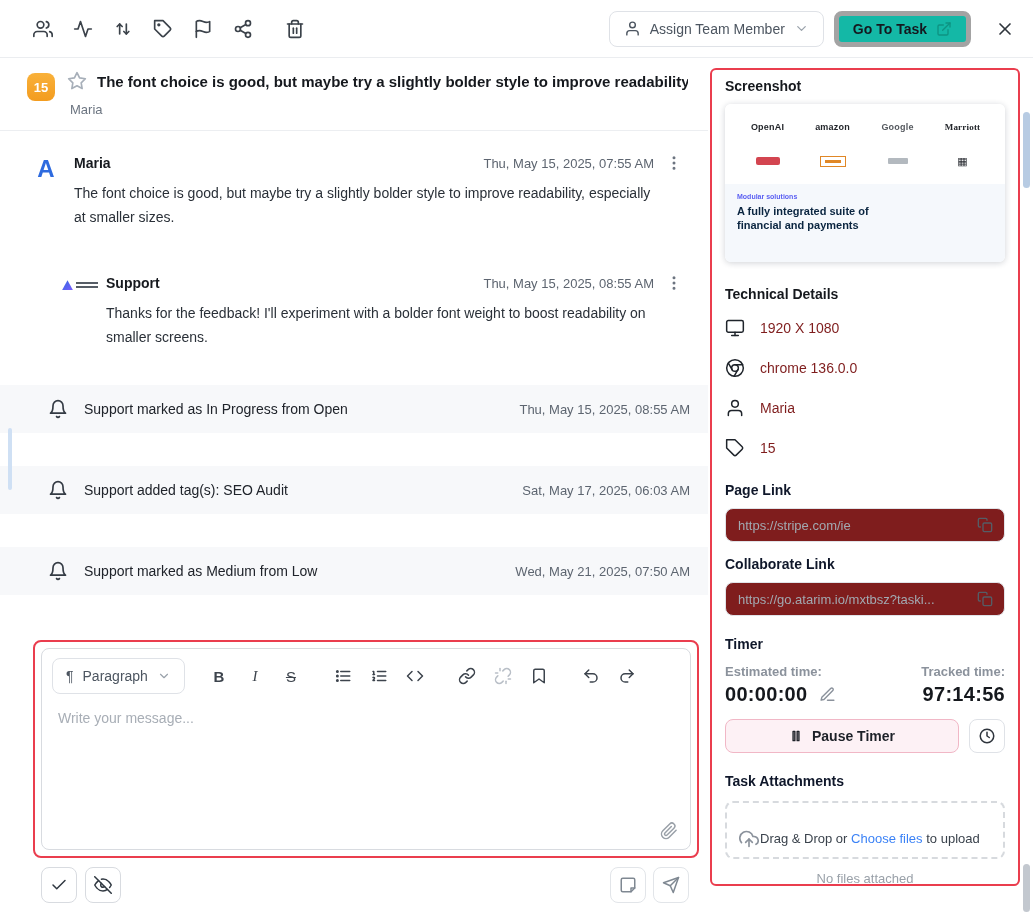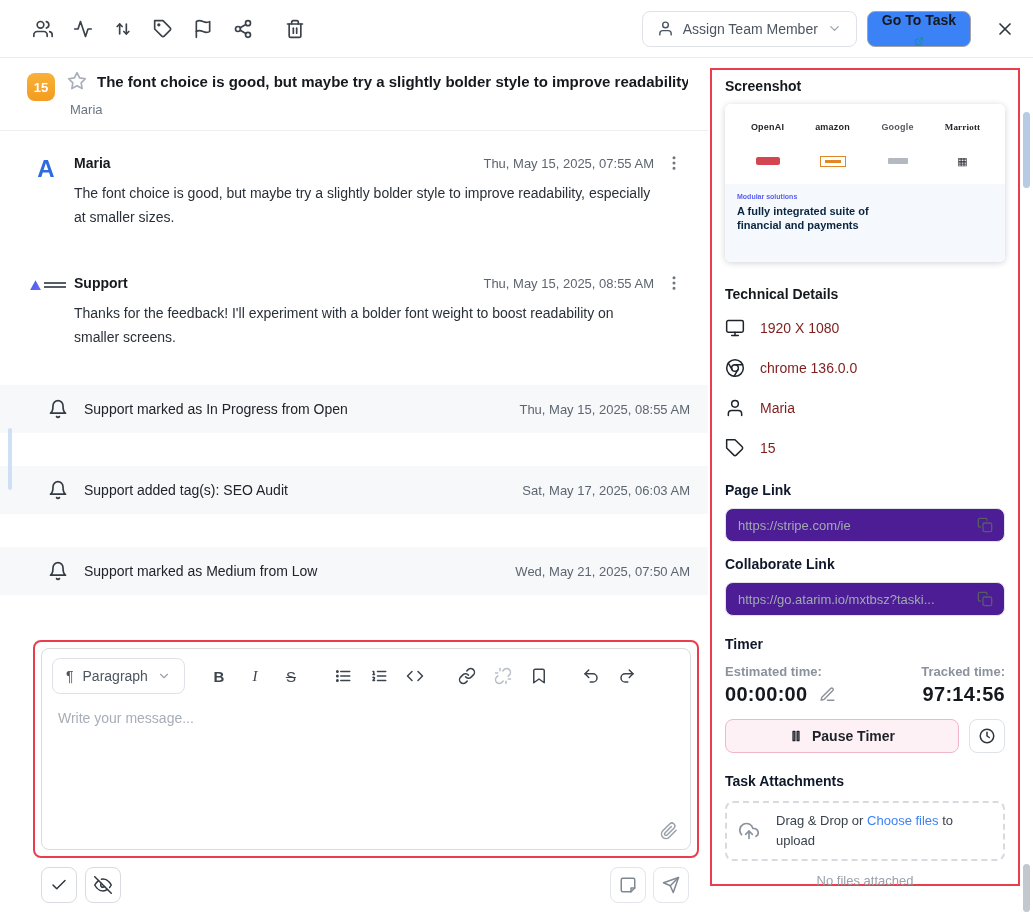--- a/index.html
+++ b/index.html
@@ -15,40 +15,40 @@
   .tool-btn { width:32px; height:32px; display:flex; align-items:center; justify-content:center;
               background:none; border:none; color:#3b424a; cursor:pointer; }
   .tool-btn.trash { margin-left:12px; }
   .topbar-right { margin-left:auto; display:flex; align-items:center; gap:10px; }
   .assign-btn { height:36px; display:flex; align-items:center; gap:9px; padding:0 14px;
                 border:1px solid #dfe2e7; border-radius:8px; background:#fff; color:#4c5560;
                 font-size:14px; font-family:inherit; cursor:pointer; }
   .assign-btn .chev { color:#9aa2ab; }
   .assign-btn .ic { width:17px; height:17px; }
   .gototask-btn { height:36px; display:flex; align-items:center; gap:9px; padding:0 14px;
-                  border:1px solid #a3a3a3; border-radius:8px; background:#3b82f6; color:#14181f;
-                  font-size:14px; font-weight:bold; font-family:inherit; cursor:pointer;flex-direction:column; }
+                  border:5px solid #a3a3a3; border-radius:8px; background:#14b8a6; color:#14181f;
+                  font-size:14px; font-weight:bold; font-family:inherit; cursor:pointer; }
   .gototask-btn .ic { width:16px; height:16px; color:#0e9382; }
   .close-btn { width:32px; height:32px; margin-left:8px; display:flex; align-items:center; justify-content:center;
                background:none; border:none; color:#2f353d; cursor:pointer; }
 
   
   .left-col { position:absolute; top:58px; left:0; width:708px; height:854px; background:#fff; }
   .task-header { display:flex; align-items:flex-start; gap:12px; padding:13px 20px 13px 27px; border-bottom:1px solid #eceef1; }
   .task-badge { flex:0 0 28px; width:28px; height:28px; border-radius:8px; background:linear-gradient(180deg,#f9b13a,#f39c1f);
                 color:#fff; font-size:13px; font-weight:bold; display:flex; align-items:center; justify-content:center; margin-top:2px; }
   .task-head-main { flex:1; min-width:0; }
   .task-title-row { display:flex; align-items:center; gap:10px; }
   .star { color:#a7afb9; flex:0 0 auto; }
   .task-title { font-size:15px; font-weight:bold; color:#16191e; white-space:nowrap; overflow:hidden; flex:1; min-width:0; }
   .task-author { margin:11px 0 0 3px; font-size:13px; color:#6c7581; }
 
   .comments { padding-top:10px; }
   .comment { display:flex; gap:12px; padding:12px 24px 10px 30px; }
-  .comment + .comment { margin-top:22px; }
+  .comment + .comment { margin-top:22px;margin-left:32px; }
   .avatar-col { flex:0 0 32px; width:32px; }
   .avatar-a { width:32px; height:32px; display:flex; align-items:center; justify-content:center;
               color:#2e6bdf; font-size:24px; font-weight:bold; }
   .avatar-logo { width:40px; height:16px; margin-top:4px; display:flex; align-items:center; gap:3px; }
   .avatar-logo .mark { width:11px; height:10px; background:linear-gradient(135deg,#2e6bdf,#7b5cff);
                        clip-path:polygon(50% 0,100% 100%,0 100%); }
   .avatar-logo .bars i { display:block; width:22px; height:2px; background:#565d66; margin:2px 0; }
   .comment-body { flex:1; min-width:0; }
   .comment-head { display:flex; align-items:center; }
   .comment-author { font-size:14px; font-weight:bold; color:#16191e; }
@@ -92,21 +92,21 @@
   .bottom-actions { position:absolute; top:809px; left:0; width:708px; height:40px; }
   .ba-left { position:absolute; left:41px; top:0; display:flex; gap:8px; }
   .ba-right { position:absolute; right:19px; top:0; display:flex; gap:7px; }
   .sq-btn { width:36px; height:36px; border:1px solid #d8dbe0; border-radius:8px; background:#fff;
             display:flex; align-items:center; justify-content:center; color:#2f3740; cursor:pointer; }
   .sq-btn .ic { width:18px; height:18px; }
   .ba-right .sq-btn { color:#7f8892; border-color:#e2e5e9; }
 
   
   .sidebar-annotation { position:absolute; left:710px; top:68px; width:310px; height:818px;
-                        border:2px solid #ea3d4e; border-radius:0; background:#fff; }
+                        border:2px solid #ea3d4e; border-radius:6px; background:#fff; }
   .sidebar { padding:8px 13px; }
   .sb-label { font-size:14px; font-weight:bold; color:#15181d; }
   .thumb { margin-top:10px; height:158px; border-radius:6px; box-shadow:0 1px 6px rgba(20,30,50,.2);
            overflow:hidden; background:#fff; cursor:pointer; }
   .thumb-top { height:80px; display:grid; grid-template-columns:repeat(4,1fr); grid-template-rows:repeat(2,1fr);
                align-items:center; justify-items:center; padding:6px 10px; background:#fff; }
   .logo-text { font-size:9px; font-weight:bold; color:#23262b; letter-spacing:.2px; }
   .logo-google { color:#55595f; }
   .logo-serif { font-family:"Liberation Serif", serif; }
   .mark-red { width:24px; height:8px; background:#cb2431; border-radius:2px; opacity:.85; }
@@ -118,21 +118,21 @@
   .thumb-eyebrow { font-size:7px; font-weight:bold; color:#5a5ff2; }
   .thumb-caption { margin-top:4px; font-size:11px; font-weight:bold; color:#0a2540; line-height:1.3; width:132px; }
 
   .sb-section { margin-top:24px; }
   .td-rows { margin-top:6px; }
   .td-row { display:flex; align-items:center; gap:15px; height:40px; color:#7f1d1d; font-size:14px; }
   .td-row .ic { width:20px; height:20px; color:#1f242b; stroke-width:1.8; }
 
   .sb-sub { margin-top:14px; font-size:14px; font-weight:bold; color:#0f172a; }
   .link-input { margin-top:10px; height:34px; display:flex; align-items:center; gap:4px;
-                border:1px solid #e0e3e8; border-radius:8px; padding:0 6px 0 12px; background:#4c1d95; }
+                border:1px solid #e0e3e8; border-radius:8px; padding:0 6px 0 12px; background:#7f1d1d; }
   .link-input input { flex:1; min-width:0; border:none; outline:none; background:transparent;
                       font-family:inherit; font-size:13px; color:#a2a9b1; }
   .copy-btn { width:26px; height:26px; flex:0 0 26px; display:flex; align-items:center; justify-content:center;
               background:none; border:none; color:#555d66; cursor:pointer; }
   .copy-btn .ic { width:16px; height:16px; }
 
   .timer-labels { margin-top:12px; display:flex; justify-content:space-between;
                   font-size:13px; font-weight:bold; color:#8b929c; }
   .timer-values { margin-top:4px; display:flex; justify-content:space-between; align-items:center; }
   .tv-left { display:flex; align-items:center; gap:12px; }
@@ -142,21 +142,21 @@
   .timer-row { margin-top:13px; display:flex; gap:10px; }
   .pause-btn { flex:1; height:34px; display:flex; align-items:center; justify-content:center; gap:9px;
                background:#fdf1f5; border:1px solid #f1b7c6; border-radius:8px; color:#1d2128;
                font-size:14px; font-weight:bold; font-family:inherit; cursor:pointer; }
   .pause-btn .ic { width:14px; height:14px; stroke-width:2.4; }
   .clockplus-btn { flex:0 0 36px; width:36px; height:34px; border:1px solid #dfe2e7; border-radius:8px; background:#fff;
                    display:flex; align-items:center; justify-content:center; color:#2f353d; cursor:pointer; }
   .clockplus-btn .ic { width:18px; height:18px; }
 
   .dropzone { margin-top:12px; min-height:58px; border:2px dashed #d7dade; border-radius:8px;
-              display:flex; align-items:center; gap:17px; padding:8px 12px; cursor:pointer; background:#fff; }
+              display:flex; align-items:flex-end; gap:1px; padding:8px 12px; cursor:pointer; background:#fff; }
   .dz-icon { color:#8b929c; flex:0 0 auto; }
   .dz-text { font-size:13px; color:#3a424c; line-height:1.55; }
   .dz-link { color:#3b82f6; cursor:pointer; }
   .no-files { margin-top:12px; text-align:center; font-size:13px; color:#9aa1a9; }
 
   
   .sb-thumb-top { position:absolute; right:3px; top:112px; width:7px; height:76px; border-radius:4px; background:#b7cbe3; }
   .sb-thumb-bottom { position:absolute; right:3px; top:864px; width:7px; height:48px; border-radius:4px; background:#c3c8cf; }
   .left-indicator { position:absolute; left:8px; top:428px; width:4px; height:62px; border-radius:2px; background:#cfe0f4; }
 </style>

